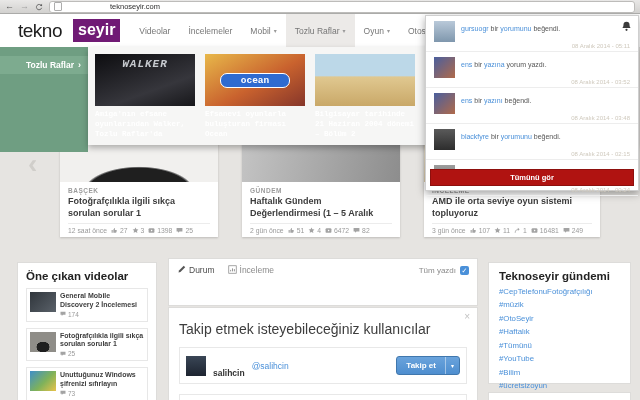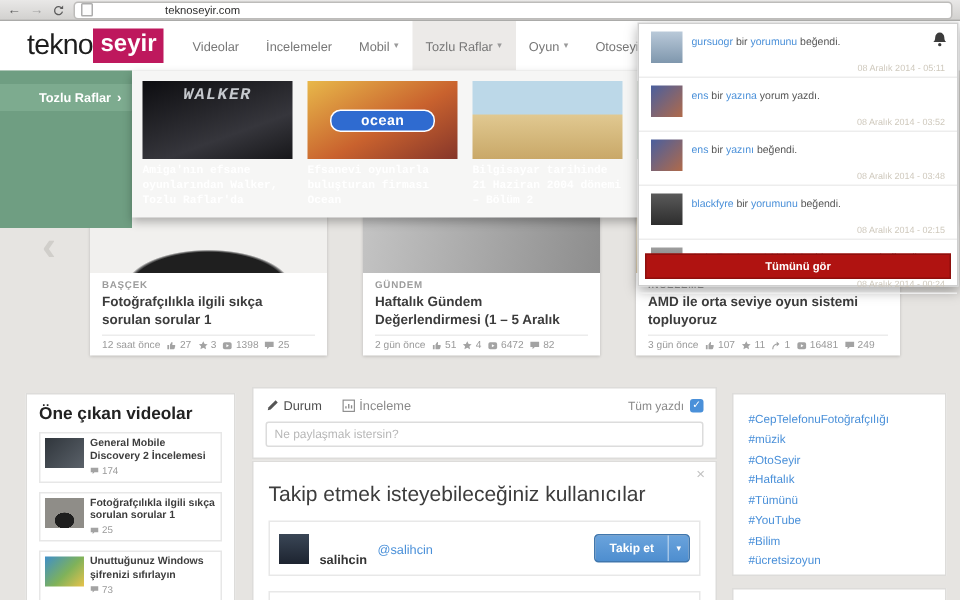--- a/index.html
+++ b/index.html
@@ -13,21 +13,21 @@
   .chrome-btn.dim{color:#a2a2a2;}
   .url-bar{flex:1;height:10px;background:#fff;border:1px solid #bdbcba;border-radius:3px;
     display:flex;align-items:center;gap:4px;padding:0 4px;}
   .doc-icon{width:6px;height:7px;border:1px solid #adadad;border-radius:1px;background:#fdfdfd;}
   .url-text{font-size:7.5px;color:#2e2e2e;padding-left:44px;}
   
   .site-header{position:absolute;top:14px;left:0;right:0;height:33px;background:#fff;
     border-bottom:1px solid #e2e1df;display:flex;align-items:stretch;z-index:8;}
   .logo{display:flex;align-items:center;margin-left:18px;cursor:pointer;}
   .logo-black{font-size:19px;color:#1d1d1d;letter-spacing:-.5px;}
-  .logo-red{font-size:16px;font-weight:bold;color:#fff;background:#be185d;padding:2px 5px 3px;margin-left:0;}
+  .logo-red{font-size:16px;font-weight:bold;color:#fff;background:#701a75;padding:2px 5px 3px;margin-left:11px;}
   .main-nav{display:flex;margin-left:10px;}
   .nav-item{display:flex;align-items:center;gap:3px;padding:0 9px;font-size:8.5px;color:#767676;cursor:pointer;}
   .nav-item.active{background:#eceae8;}
   .nav-caret{font-size:6px;color:#9a9a9a;}
   
   .green-panel{position:absolute;top:47px;left:0;width:88px;height:105px;background:#6f9e82;z-index:20;}
   .green-item{margin-top:9px;height:18px;background:#7dab8f;color:#fff;font-size:8.5px;font-weight:bold;
     display:flex;align-items:center;justify-content:flex-end;gap:4px;padding-right:7px;cursor:pointer;}
   .green-chev{font-size:9px;}
   .mega-menu{position:absolute;top:47px;left:88px;width:549px;height:98px;background:#f6f6f5;z-index:20;
@@ -80,21 +80,21 @@
   .panel-title{font-size:11.5px;font-weight:bold;color:#222;}
   .video-item{margin-top:6px;border:1px solid #e7e7e7;padding:3px;display:flex;gap:4px;cursor:pointer;}
   .video-thumb{width:26px;height:20px;flex:none;}
   .vt1{background:linear-gradient(135deg,#30363c,#5a6169);}
   .vt2{background:radial-gradient(11px 9px at 50% 75%,#1e1e1e 58%,#8f8d88 60%);}
   .vt3{background:linear-gradient(135deg,#3f8fc9,#7fb25a 55%,#e8c24a);}
   .video-title{font-size:7px;font-weight:bold;color:#3d3d3d;line-height:1.25;}
   .video-comments{display:flex;align-items:center;gap:2px;font-size:6.5px;color:#9a9a9a;margin-top:1px;}
   .composer-card{left:168px;top:258px;width:310px;height:48px;padding:6px 8px;}
   .composer-tabs{display:flex;align-items:center;gap:13px;}
-  .tab{display:flex;align-items:flex-end;gap:3px;font-size:8.5px;color:#4d4d4d;cursor:pointer;}
+  .tab{display:flex;align-items:flex-start;gap:3px;font-size:8.5px;color:#4d4d4d;cursor:pointer;}
   .tab.dim{color:#8a8a8a;}
   .allfeed{margin-left:auto;display:flex;align-items:center;gap:4px;font-size:8px;color:#8a8a8a;cursor:pointer;}
   .checkbox{width:9px;height:9px;background:#4a90d9;border-radius:2px;color:#fff;font-size:7px;
     line-height:9px;text-align:center;}
   .composer-input{margin-top:6px;height:15px;border:1px solid #dcdcdc;border-radius:2px;
     display:flex;align-items:center;padding:0 5px;font-size:8px;color:#b8b8b8;cursor:text;}
   .suggest-card{left:168px;top:307px;width:310px;height:120px;padding:6px 10px;}
   .suggest-close{position:absolute;top:3px;right:7px;font-size:10px;color:#c2c2c2;cursor:pointer;}
   .suggest-title{margin-top:7px;font-size:14px;color:#3d3d3d;}
   .user-row{margin-top:10px;border:1px solid #e8e8e8;padding:5px 6px;display:flex;align-items:center;gap:7px;}
@@ -367,21 +367,20 @@
             <rect x="1" y="1" width="10" height="10" fill="none" stroke="#8a8a8a"></rect>
             <path d="M3.5 8.5v-2M6 8.5v-4M8.5 8.5V5.5" stroke="#8a8a8a" stroke-width="1.2"></path>
           </svg>
           <span>İnceleme</span>
         </div>
         <div class="allfeed">
           <span>Tüm yazdı</span>
           <span class="checkbox">✓</span>
         </div>
       </div>
-    <div class="composer-input">Ne paylaşmak istersin?</div>
   </div>
 
   <div class="panel suggest-card">
     <span class="suggest-close">×</span>
     <div class="suggest-title">Takip etmek isteyebileceğiniz kullanıcılar</div>
     <div id="users-slot">
         <div class="user-row">
           <div class="user-avatar uav1"></div>
           <span class="user-name">salihcin</span>
           <span class="user-handle">@salihcin</span>
@@ -394,20 +393,21 @@
           <div class="user-avatar uav2"></div>
           <div class="follow-btn">
             <span class="follow-main">Takip et</span>
             <span class="follow-caret">▾</span>
           </div>
         </div>
       </div>
   </div>
 
   <div class="panel trending-card">
+    <div class="panel-title">Teknoseyir gündemi</div>
     <div id="tags-slot">
         <span class="tag">#CepTelefonuFotoğrafçılığı</span>
         <span class="tag">#müzik</span>
         <span class="tag">#OtoSeyir</span>
         <span class="tag">#Haftalık</span>
         <span class="tag">#Tümünü</span>
         <span class="tag">#YouTube</span>
         <span class="tag">#Bilim</span>
         <span class="tag">#ücretsizoyun</span>
       </div>

